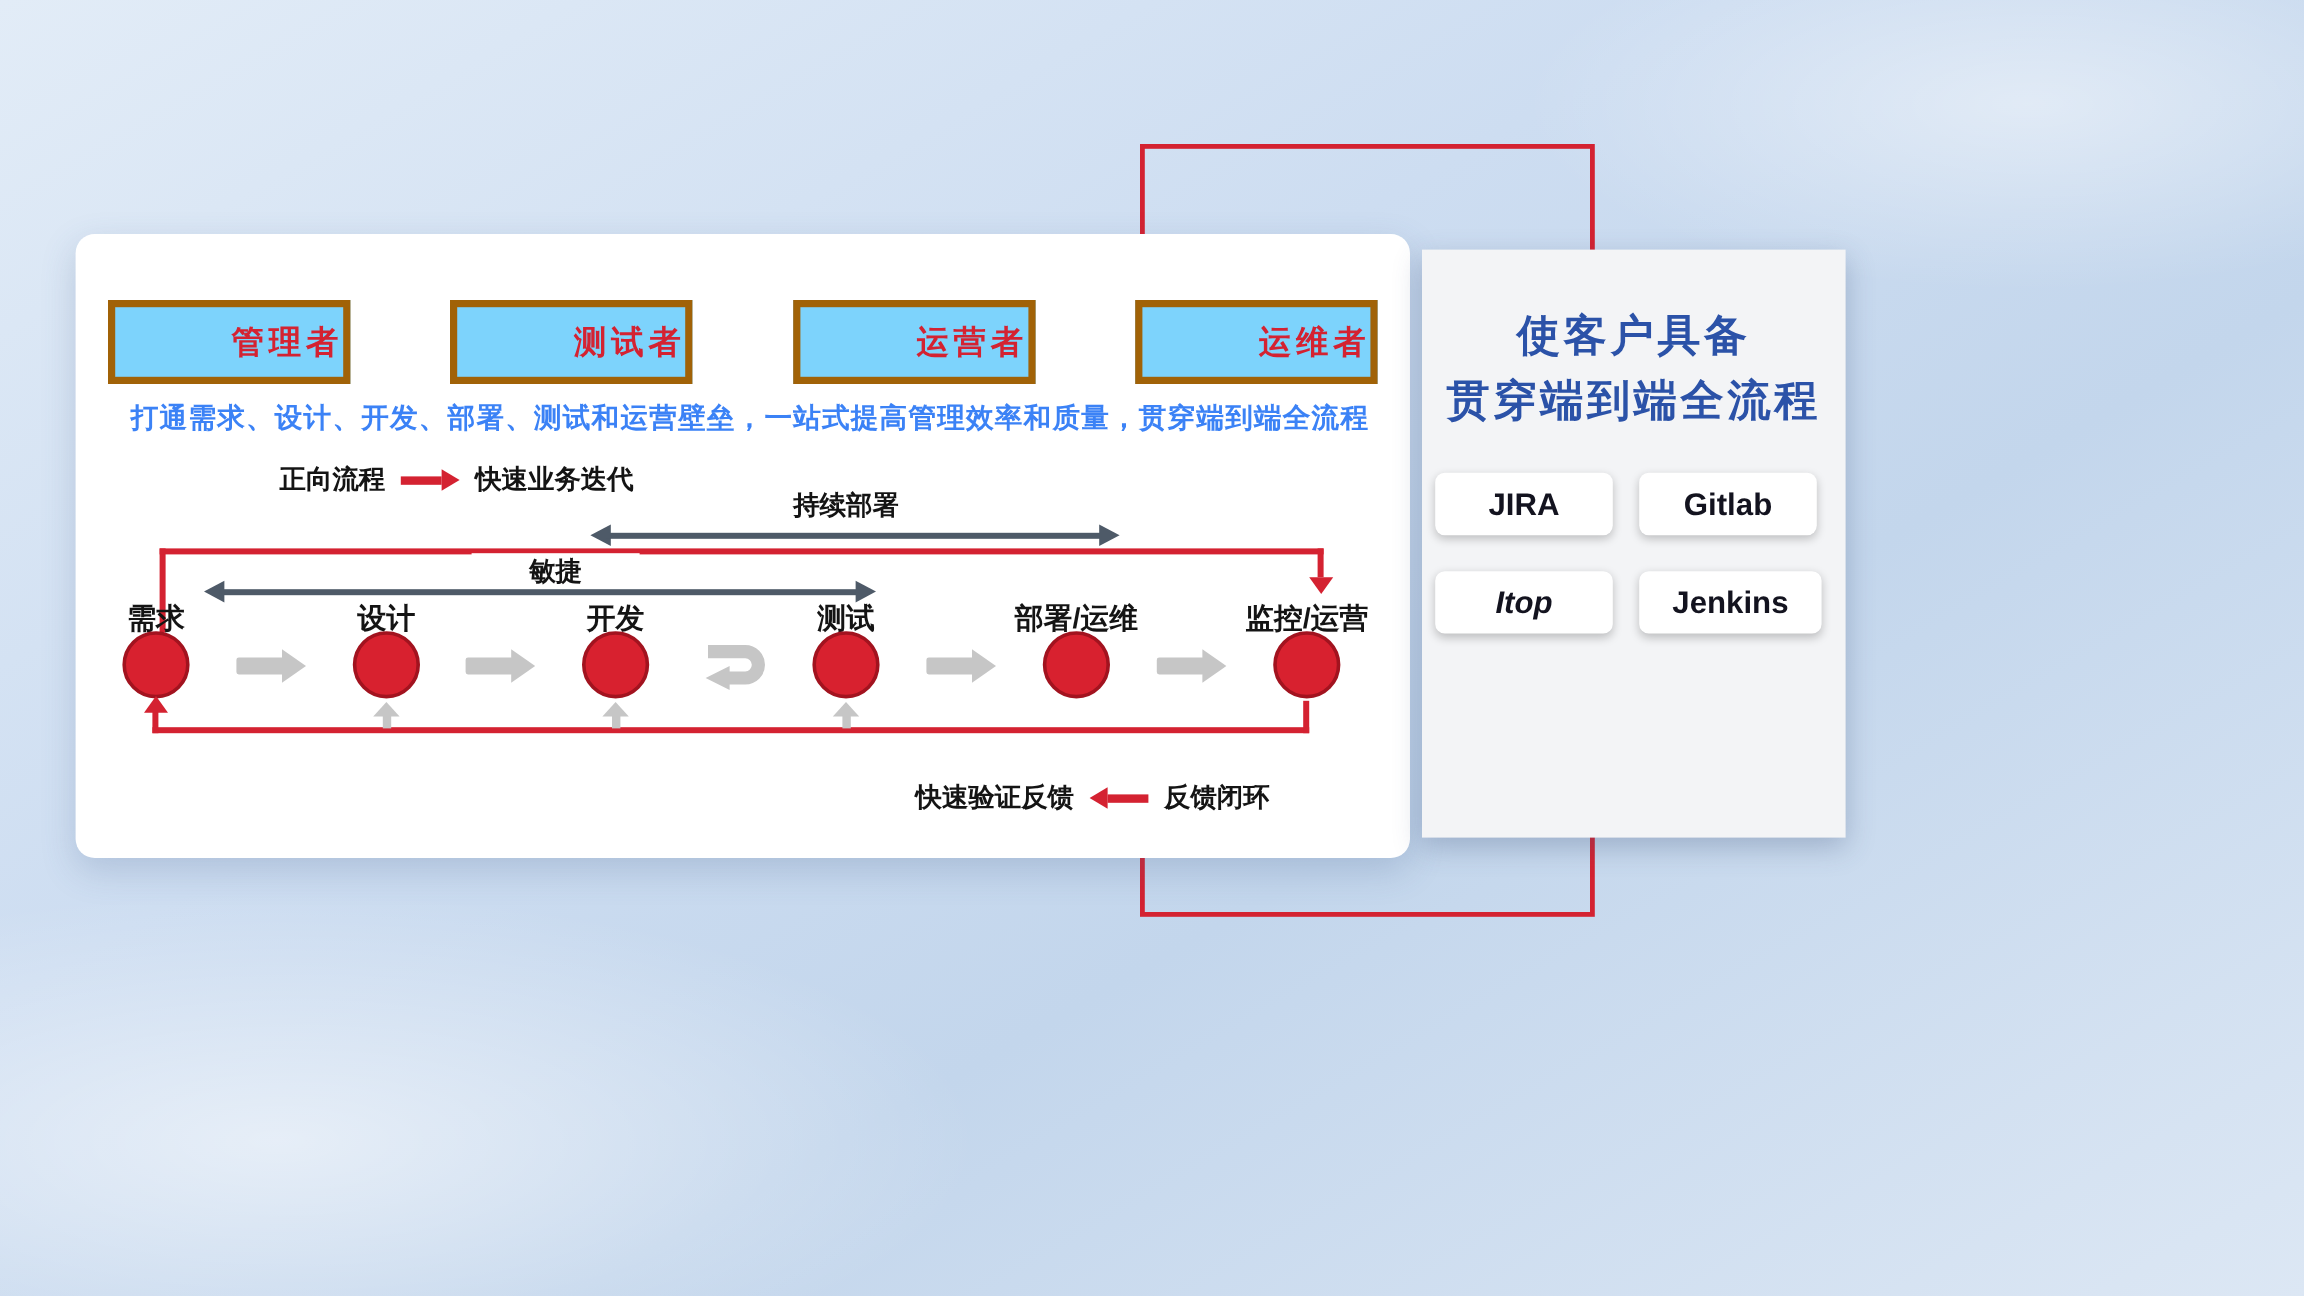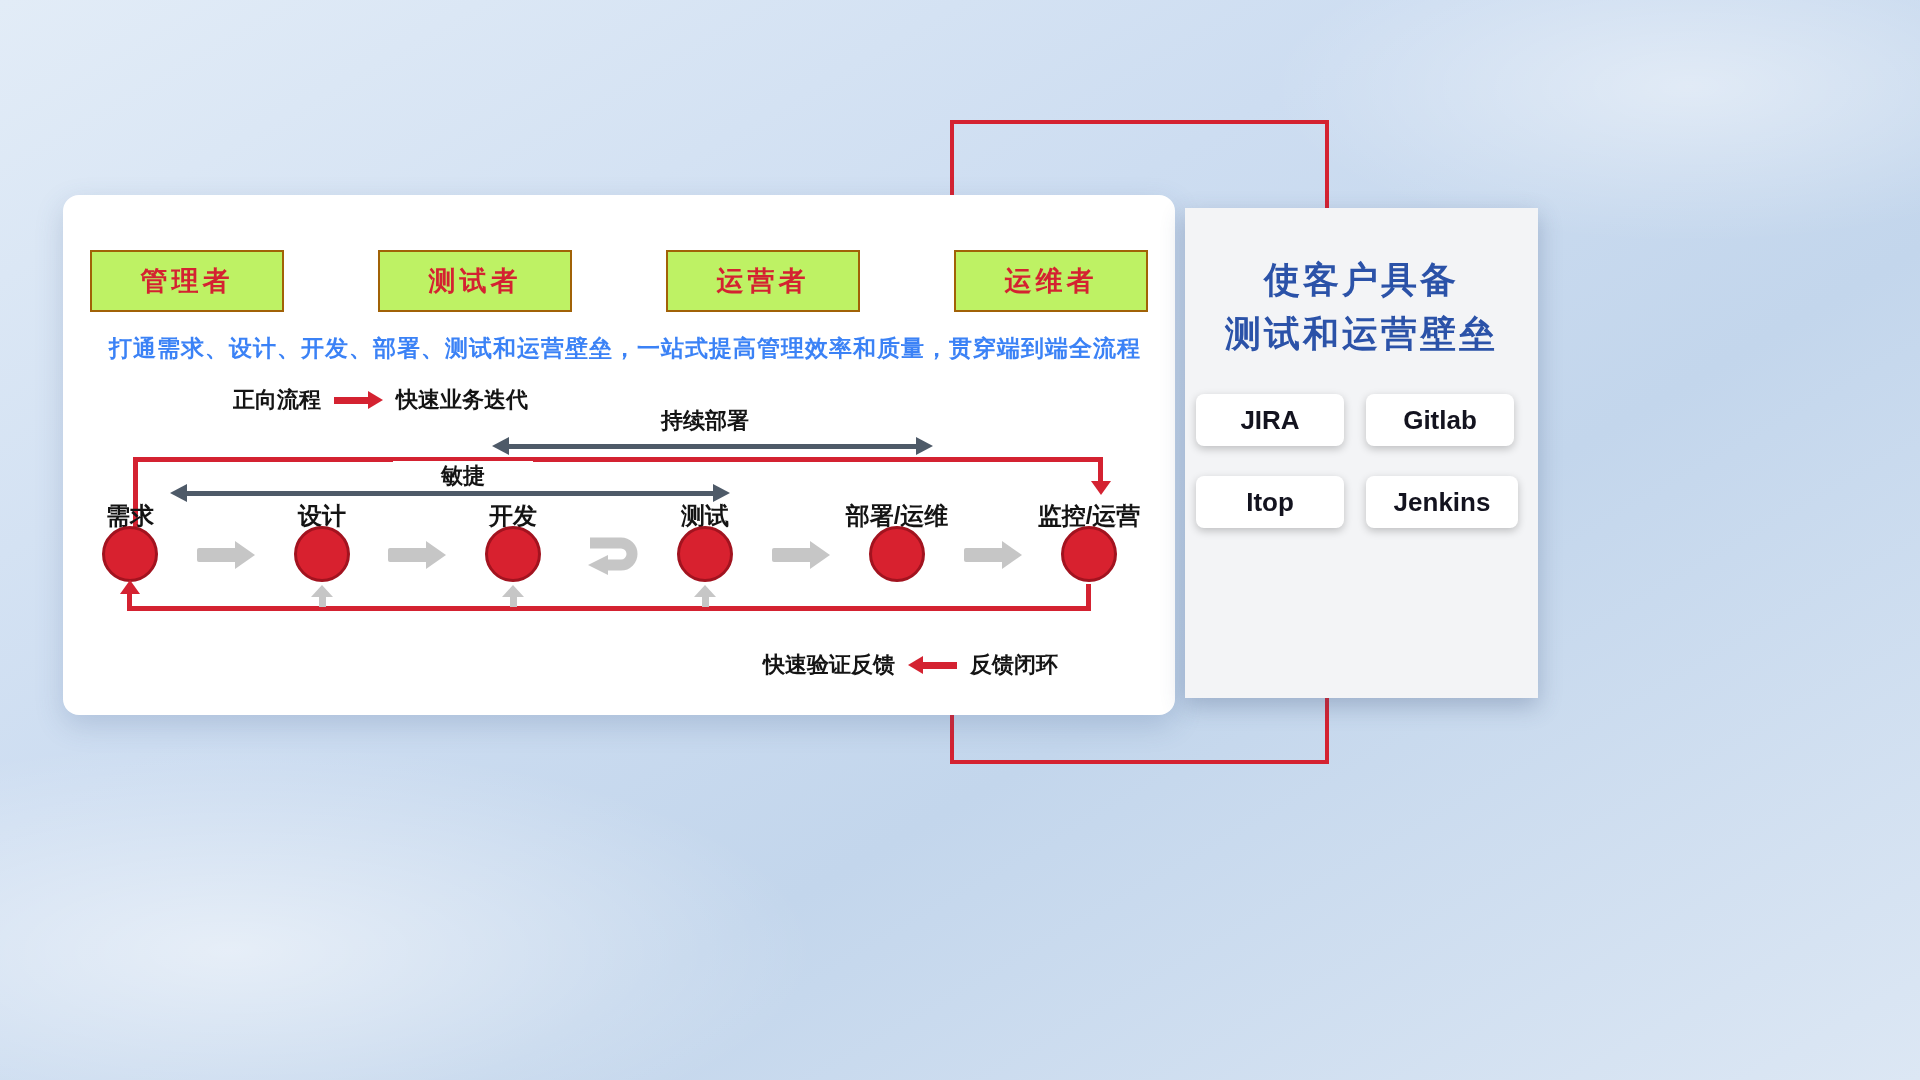--- a/index.html
+++ b/index.html
@@ -11,21 +11,21 @@
       radial-gradient(ellipse 700px 260px at 88% 8%, rgba(255,255,255,.45), transparent 60%),
       linear-gradient(150deg,#e2ecf7 0%,#cdddf1 38%,#c3d6ec 62%,#dce7f4 100%);
   }
   
   .red-frame{position:absolute;left:950px;top:120px;width:371px;height:636px;border:4px solid #d42231;z-index:1;}
   
   .main-panel{position:absolute;left:63px;top:195px;width:1112px;height:520px;background:#ffffff;border-radius:16px;
     box-shadow:0 10px 28px rgba(70,95,140,.22);z-index:2;}
   
   .roles{position:absolute;left:27px;top:55px;width:1058px;display:flex;justify-content:space-between;}
-  .role-box{width:190px;height:58px;border:2px solid #a16207;display:flex;align-items:center;justify-content:center;background:#bef264;}
+  .role-box{width:190px;height:58px;border:6px solid #a16207;display:flex;align-items:center;justify-content:flex-end;background:#7dd3fc;}
   .role-box span{color:#d42231;font-size:27px;font-weight:bold;letter-spacing:4px;}
   .subtitle{position:absolute;left:46px;top:138px;width:1040px;font-size:23px;font-weight:bold;color:#3b82f6;letter-spacing:1px;}
   
   .legend-row{position:absolute;display:flex;align-items:center;gap:13px;font-size:22px;font-weight:bold;color:#141414;}
   .legend-forward{left:170px;top:190px;}
   .legend-feedback{left:700px;top:455px;}
   .arrow-ic{display:inline-flex;align-items:center;}
   .arrow-ic .bar{width:34px;height:7px;background:#d42231;}
   .arrow-ic .tip-r{width:0;height:0;border-top:9px solid transparent;border-bottom:9px solid transparent;border-left:15px solid #d42231;}
   .arrow-ic .tip-l{width:0;height:0;border-top:9px solid transparent;border-bottom:9px solid transparent;border-right:15px solid #d42231;}
@@ -56,21 +56,21 @@
   
   .side-panel{position:absolute;left:1185px;top:208px;width:353px;height:490px;background:#f3f4f6;z-index:3;
     box-shadow:0 8px 22px rgba(60,80,120,.3);}
   .side-title{position:absolute;width:100%;text-align:center;color:#2b52a8;font-size:36px;font-weight:bold;letter-spacing:3px;}
   .side-title.l1{top:30px;margin-top:18px;}
   .side-title.l2{top:102px;}
   .tool-btn{position:absolute;height:52px;background:#ffffff;border-radius:8px;display:flex;align-items:center;justify-content:center;
     box-shadow:0 3px 8px rgba(0,0,0,.22);font-size:26px;font-weight:bold;color:#13131f;}
   .btn-jira{left:11px;top:186px;width:148px;}
   .btn-gitlab{left:181px;top:186px;width:148px;}
-  .btn-itop{left:11px;top:268px;width:148px;}
+  .btn-itop{left:11px;top:268px;width:148px;font-style:italic;}
   .btn-jenkins{left:181px;top:268px;width:152px;}
   .btn-confluence{left:11px;top:348px;width:322px;}
 </style>
 </head>
 <body>
 
 <div class="stage">
 
   <div class="red-frame"></div>
 
@@ -181,20 +181,20 @@
       <span class="arrow-ic">
           <span class="tip-l"></span>
           <span class="bar"></span>
         </span>
       <span>反馈闭环</span>
     </div>
   </div>
 
   <div class="side-panel">
     <div class="side-title l1">使客户具备</div>
-    <div class="side-title l2">测试和运营壁垒</div>
+    <div class="side-title l2">贯穿端到端全流程</div>
     <div class="tool-btn btn-jira">JIRA</div>
     <div class="tool-btn btn-gitlab">Gitlab</div>
     <div class="tool-btn btn-itop">Itop</div>
     <div class="tool-btn btn-jenkins">Jenkins</div>
   </div>
 
 </div>
 
 </body></html>

